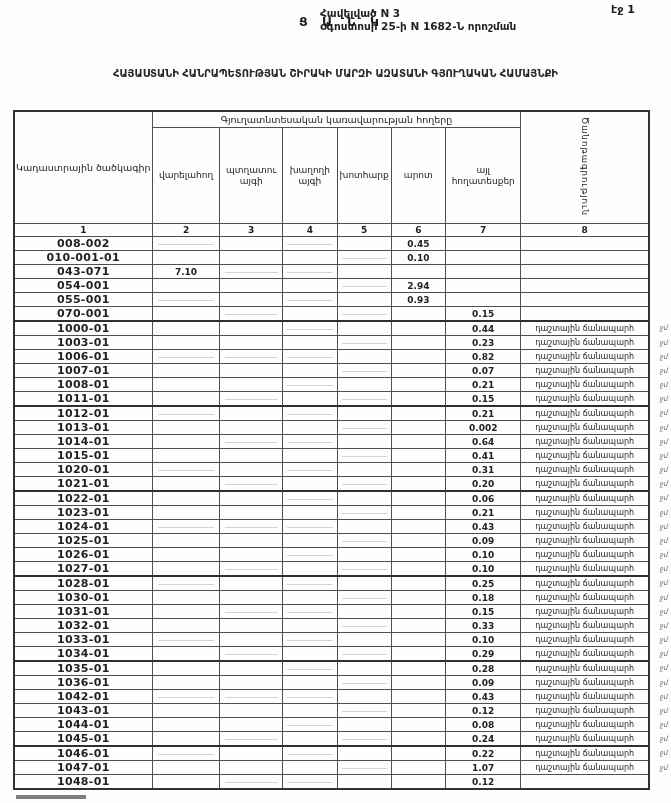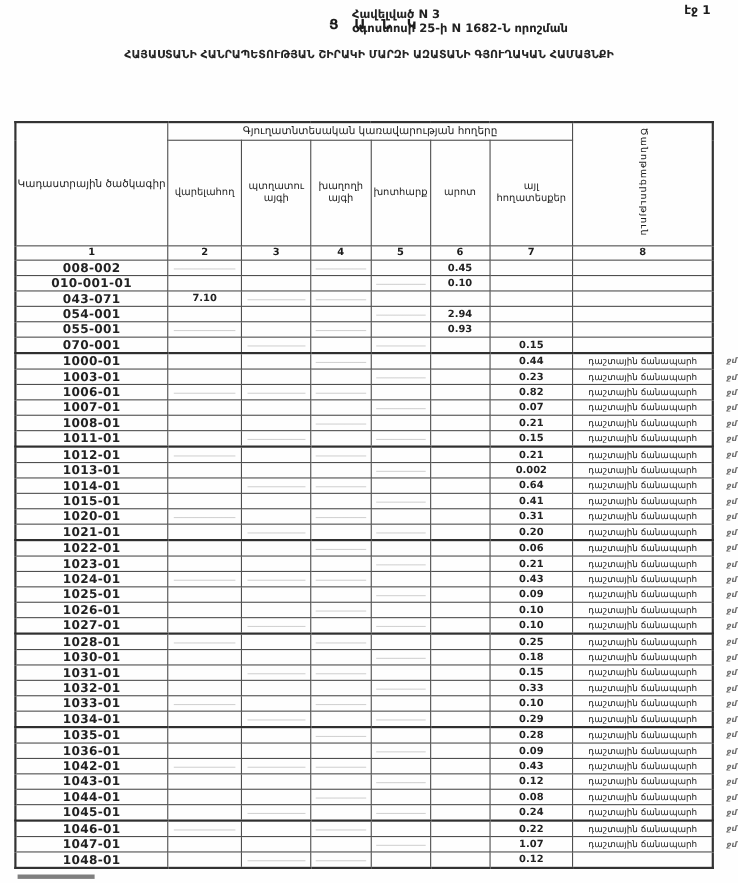--- a/index.html
+++ b/index.html
@@ -4,24 +4,24 @@
 <style>
   html,body{margin:0;padding:0;}
   body{
     width:671px;height:803px;position:relative;background:#fefefe;
     font-family:"DejaVu Sans", sans-serif;color:#1c1c1c;overflow:hidden;
   }
   .appendix{
     position:absolute;top:7px;left:320px;width:305px;text-align:left;
     font-size:10.5px;font-weight:bold;line-height:13px;color:#222;
   }
-  .page-num{position:absolute;top:3px;right:25px;font-size:11px;font-weight:bold;}
+  .page-num{position:absolute;top:3px;right:36px;font-size:11px;font-weight:bold;}
   .doc-type{position:absolute;top:14px;left:299px;font-size:12.5px;font-weight:bold;letter-spacing:5px;}
   .title{
-    position:absolute;top:44px;left:0;width:671px;text-align:center;
+    position:absolute;top:67px;left:0;width:671px;text-align:center;
     font-size:10px;font-weight:bold;line-height:13.5px;color:#262626;
   }
   table.land-table{
     position:absolute;top:110px;left:13px;border-collapse:collapse;table-layout:fixed;
   }
   .land-table th,.land-table td{
     border:1px solid #4f4f4f;padding:0 1px;text-align:center;vertical-align:middle;
     overflow:hidden;white-space:nowrap;font-weight:normal;
   }
   .group-header th{height:15px;font-size:9.5px;border-top:2px solid #333;}
@@ -31,21 +31,21 @@
   .note-header{border-top:2px solid #333;}
   .vertical{writing-mode:vertical-rl;text-orientation:mixed;font-size:8.5px;letter-spacing:1px;display:inline-block;}
   .col-first{border-left:2px solid #333 !important;}
   .col-last{border-right:2px solid #333 !important;}
   .data-row td{height:13px;font-size:9px;font-weight:bold;color:#222;}
   .data-row .code-cell{font-size:11px;letter-spacing:.3px;}
   .data-row .note-cell{font-size:8px;font-weight:normal;letter-spacing:0;}
   .data-row:last-child td{border-bottom:2px solid #333;}
   .data-row:nth-child(6n) td{border-bottom-width:2px;border-bottom-color:#2f2f2f;}
   td.mark-cell,th.mark-cell{border:none !important;background:transparent;
-    font-size:7px;font-weight:bold;color:#6d6d6d;font-style:italic;text-align:right;padding-left:8px;}
+    font-size:7px;font-weight:normal;color:#6d6d6d;font-style:italic;text-align:center;padding-left:8px;}
   
   .data-row:nth-child(2n+1) td:nth-child(4),
   .data-row:nth-child(3n) td:nth-child(3),
   .data-row:nth-child(2n) td:nth-child(5),
   .data-row:nth-child(4n+1) td:nth-child(2){
     background-image:linear-gradient(to right, rgba(110,110,110,.30), rgba(110,110,110,.30));
     background-size:85% 1px;background-repeat:no-repeat;background-position:50% 60%;
   }
   .smear{position:absolute;left:16px;top:795px;width:70px;height:4px;background:#3a3a3a;opacity:.65;}
 </style>

